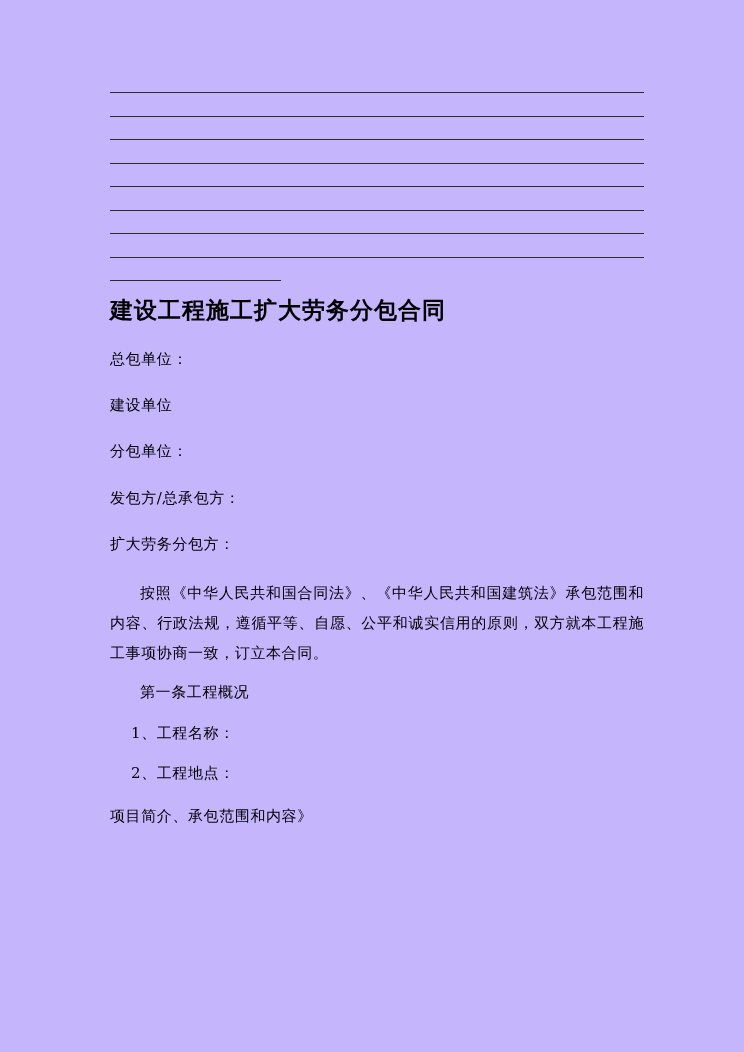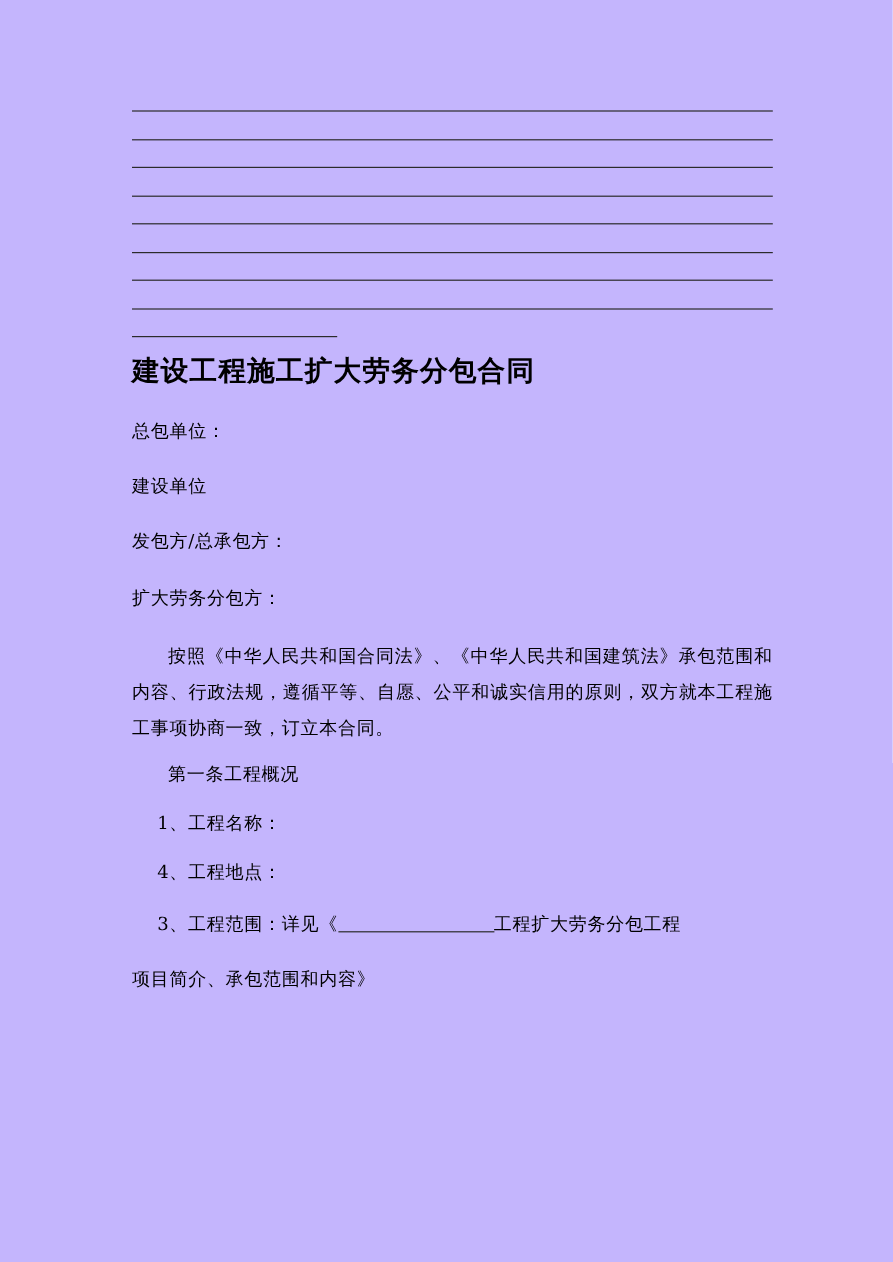--- a/index.html
+++ b/index.html
@@ -98,26 +98,26 @@
     <div class="rule"></div>
     <div class="rule"></div>
     <div class="rule"></div>
     <div class="rule short"></div>
   </div>
 
   <h1 class="doc-title">建设工程施工扩大劳务分包合同</h1>
 
   <p class="para">总包单位：</p>
   <p class="para">建设单位</p>
+  <p class="para">分包单位：</p>
   <p class="para">发包方/总承包方：</p>
   <p class="para">扩大劳务分包方：</p>
 
   <p class="para body">按照《中华人民共和国合同法》、《中华人民共和国建筑法》承包范围和内容、行政法规，遵循平等、自愿、公平和诚实信用的原则，双方就本工程施工事项协商一致，订立本合同。</p>
 
   <p class="para indent1">第一条工程概况</p>
 
   <p class="para item">1、工程名称：</p>
-  <p class="para item">4、工程地点：</p>
+  <p class="para item">2、工程地点：</p>
 
-  <p class="para item flow"><span>3、工程范围：详见《</span><span class="blank-line blank-w1"></span><span>工程扩大劳务分包工程</span></p>
   <p class="para flow">项目简介、承包范围和内容》</p>
 
 </div>
 
 </body></html>

